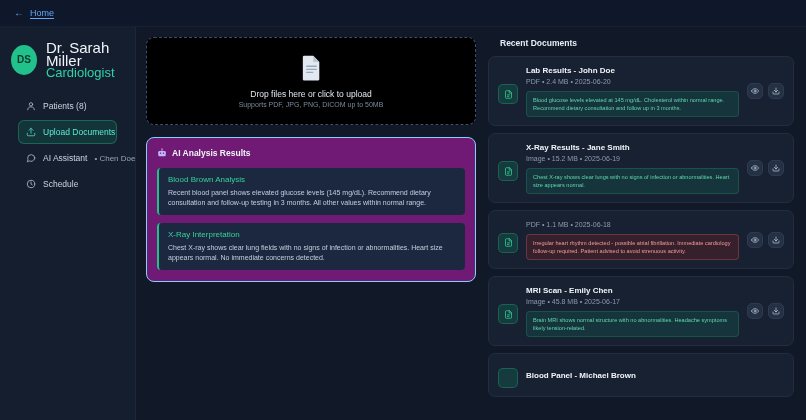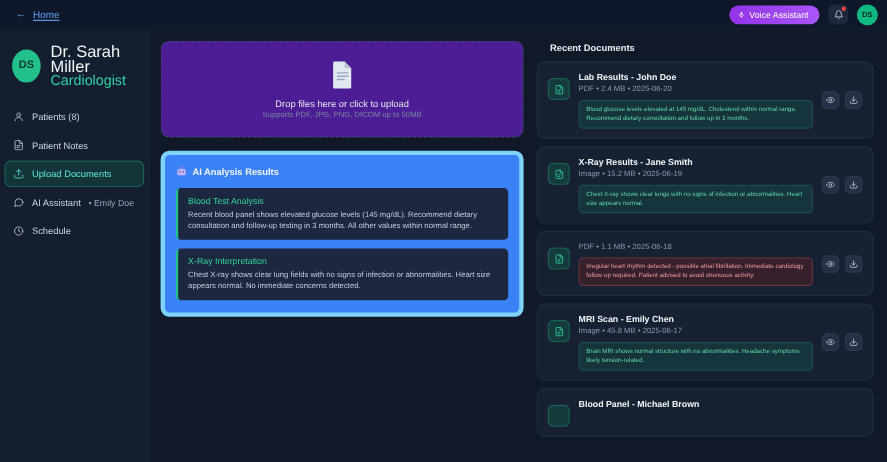--- a/index.html
+++ b/index.html
@@ -64,21 +64,21 @@
   .profile { display: flex; align-items: center; gap: 9px; padding: 4px 0 16px 11px; }
   .avatar-lg {
     width: 30px; height: 30px; border-radius: 50%;
     background: #22c08a; color: #0b3a2a;
     font-size: 10px; font-weight: bold;
     display: flex; align-items: center; justify-content: center;
   }
   .prof-name { color: #f1f5f9; font-size: 15px; font-weight: normal; line-height: 13px; }
   .prof-role { color: #2dd4a7; font-size: 13px; line-height: 11px; }
 
-  .nav { display: flex; flex-direction: column; gap: 2px; padding: 0 4px; }
+  .nav { display: flex; flex-direction: column; gap: 2px; padding: 0 18px; }
   .nav-item {
     display: flex; align-items: center; gap: 7px;
     padding: 7px 8px; border-radius: 6px; cursor: pointer;
     color: #cbd5e1; font-size: 8.5px; white-space: nowrap;
   }
   .nav-item.active {
     background: rgba(16,110,85,0.30);
     border: 1px solid rgba(34,197,134,0.35);
     color: #5eead4; padding: 6px 7px;
   }
@@ -96,51 +96,51 @@
   }
   .page-sub { font-size: 7.5px; color: #94a3b8; margin-top: 2px; }
 
   .cols { display: flex; gap: 12px; align-items: flex-start; }
   .col-left { width: 330px; flex: 0 0 330px; display: flex; flex-direction: column; gap: 12px; }
   .col-right { flex: 1; min-width: 0; }
 
   
   .dropzone {
     border: 1px dashed #3e4e68; border-radius: 8px;
-    background: #4c1d95;
+    background: #000000;
     height: 88px;
     display: flex; flex-direction: column; align-items: center; justify-content: center;
     cursor: pointer; gap: 2px;
   }
   .doc-glyph { width: 21px; height: 26px; margin-bottom: 6px; }
   .dz-main { color: #e2e8f0; font-size: 8.5px; }
   .dz-sub { color: #7b899e; font-size: 7px; }
 
   
   .panel {
-    background: #3b82f6; border: 4px solid #7dd3fc; border-radius: 8px;
+    background: #701a75; border: 1px solid #7dd3fc; border-radius: 8px;
     padding: 10px 10px 11px 10px;
   }
   .panel-head { display: flex; align-items: center; gap: 5px; margin-bottom: 10px; }
   .bot-glyph { width: 10px; height: 10px; }
   .panel-title { color: #f1f5f9; font-size: 8.5px; font-weight: bold; }
   .ares {
     background: #1b2840; border-left: 2px solid #22c08a;
     border-radius: 4px; padding: 7px 9px; margin-bottom: 8px;
   }
   .ares:last-child { margin-bottom: 0; }
   .ares-title { color: #34d399; font-size: 8px; margin-bottom: 4px; }
   .ares-body { color: #c3cedd; font-size: 7px; line-height: 10px; }
 
   
   .sec-title { color: #e8eef6; font-size: 8.5px; font-weight: bold; margin: 1px 0 8px 12px; }
   .doclist { display: flex; flex-direction: column; gap: 7px; }
   .doccard {
     background: #182132; border: 1px solid #222d42; border-radius: 7px;
-    padding: 8px 9px; display: flex; gap: 8px; align-items: flex-start;
+    padding: 8px 9px; display: flex; gap: 8px; align-items: center;
   }
   .file-ico-box {
     width: 20px; height: 20px; flex: 0 0 20px; border-radius: 5px;
     background: rgba(16,110,85,0.35); border: 1px solid rgba(34,197,134,0.30);
     display: flex; align-items: center; justify-content: center; margin-top: 6px;
   }
   .file-glyph { width: 9px; height: 11px; }
   .doc-main { flex: 1; min-width: 0; }
   .doc-title { color: #f1f5f9; font-size: 8px; font-weight: bold; line-height: 11px; }
   .doc-meta { color: #8c9ab0; font-size: 7px; margin-top: 1px; line-height: 10px; }
@@ -165,38 +165,20 @@
 </head>
 <body>
 
 <div class="app">
 
   <div class="topbar">
     <div class="home-link">
       <span class="back-arrow">←</span>
       <span class="home-label">Home</span>
     </div>
-    <div class="topbar-right">
-      <div class="voice-btn">
-        <svg class="mic-glyph" viewBox="0 0 24 24" fill="none" stroke="#ffffff" stroke-width="2.4" stroke-linecap="round">
-          <rect x="9" y="2" width="6" height="11" rx="3" fill="#ffffff" stroke="none"></rect>
-          <path d="M5 11a7 7 0 0 0 14 0"></path>
-            <path d="M12 18v3"></path>
-        </svg>
-        <span>Voice Assistant</span>
-      </div>
-      <div class="bell-wrap">
-        <svg width="9" height="9" viewBox="0 0 24 24" fill="none" stroke="#cbd5e1" stroke-width="2" stroke-linecap="round" stroke-linejoin="round">
-          <path d="M18 8a6 6 0 0 0-12 0c0 7-3 9-3 9h18s-3-2-3-9"></path>
-          <path d="M13.7 21a2 2 0 0 1-3.4 0"></path>
-        </svg>
-        <span class="bell-dot"></span>
-      </div>
-      <div class="avatar-sm">DS</div>
-    </div>
   </div>
 
   <div class="body">
 
     <div class="sidebar">
       <div class="profile">
         <div class="avatar-lg">DS</div>
         <div>
           <div class="prof-name">Dr. Sarah Miller</div>
           <div class="prof-role">Cardiologist</div>
@@ -205,44 +187,36 @@
 
       <div class="nav">
         <div class="nav-item">
           <svg class="nav-ico" viewBox="0 0 24 24" fill="none" stroke="#cbd5e1" stroke-width="2" stroke-linecap="round" stroke-linejoin="round">
             <circle cx="12" cy="8" r="4"></circle>
               <path d="M4 21c0-4.4 3.6-7 8-7s8 2.6 8 7"></path>
           </svg>
           <span>Patients (8)</span>
         </div>
 
-        <div class="nav-item">
-          <svg class="nav-ico" viewBox="0 0 24 24" fill="none" stroke="#cbd5e1" stroke-width="2" stroke-linecap="round" stroke-linejoin="round">
-            <path d="M14 2H6a2 2 0 0 0-2 2v16a2 2 0 0 0 2 2h12a2 2 0 0 0 2-2V8z"></path>
-            <path d="M14 2v6h6"></path>
-              <path d="M8 13h8M8 17h5"></path>
-          </svg>
-          <span>Patient Notes</span>
-        </div>
 
         <div class="nav-item active">
           <svg class="nav-ico" viewBox="0 0 24 24" fill="none" stroke="#5eead4" stroke-width="2" stroke-linecap="round" stroke-linejoin="round">
             <path d="M21 15v4a2 2 0 0 1-2 2H5a2 2 0 0 1-2-2v-4"></path>
             <path d="M17 8l-5-5-5 5"></path>
               <path d="M12 3v12"></path>
           </svg>
           <span>Upload Documents</span>
         </div>
 
         <div class="nav-item">
           <svg class="nav-ico" viewBox="0 0 24 24" fill="none" stroke="#cbd5e1" stroke-width="2" stroke-linecap="round" stroke-linejoin="round">
             <path d="M21 11.5a8.4 8.4 0 0 1-9 8.4 8.9 8.9 0 0 1-4-.9L3 21l1.9-4.9a8.4 8.4 0 0 1-.9-3.8 8.4 8.4 0 0 1 8.5-8.3h.5a8.4 8.4 0 0 1 8 8z"></path>
           </svg>
           <span>AI Assistant</span>
-          <span class="nav-sub">• Emily Doe</span>
+          <span class="nav-sub">• Chen Doe</span>
         </div>
 
         <div class="nav-item">
           <svg class="nav-ico" viewBox="0 0 24 24" fill="none" stroke="#cbd5e1" stroke-width="2" stroke-linecap="round" stroke-linejoin="round">
             <circle cx="12" cy="12" r="9"></circle>
               <path d="M12 7v5l3 2"></path>
           </svg>
           <span>Schedule</span>
         </div>
       </div>
@@ -270,21 +244,21 @@
                 <rect x="3" y="7" width="18" height="13" rx="3" fill="#c4b5fd"></rect>
                 <rect x="7" y="11" width="3" height="3" rx="1" fill="#3b2e63"></rect>
                 <rect x="14" y="11" width="3" height="3" rx="1" fill="#3b2e63"></rect>
                 <path d="M12 3v4" stroke="#c4b5fd" stroke-width="2" stroke-linecap="round"></path>
                 <circle cx="12" cy="2.5" r="1.8" fill="#f472b6"></circle>
               </svg>
               <span class="panel-title">AI Analysis Results</span>
             </div>
 
             <div class="ares">
-              <div class="ares-title">Blood Test Analysis</div>
+              <div class="ares-title">Blood Brown Analysis</div>
               <div class="ares-body">Recent blood panel shows elevated glucose levels (145 mg/dL). Recommend dietary consultation and follow-up testing in 3 months. All other values within normal range.</div>
             </div>
 
             <div class="ares">
               <div class="ares-title">X-Ray Interpretation</div>
               <div class="ares-body">Chest X-ray shows clear lung fields with no signs of infection or abnormalities. Heart size appears normal. No immediate concerns detected.</div>
             </div>
           </div>
 
         </div>

